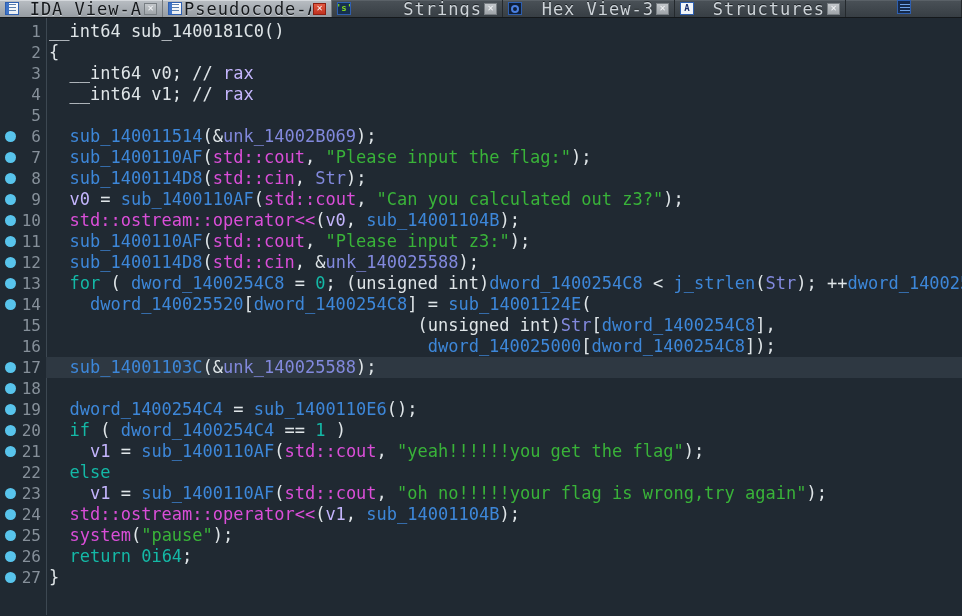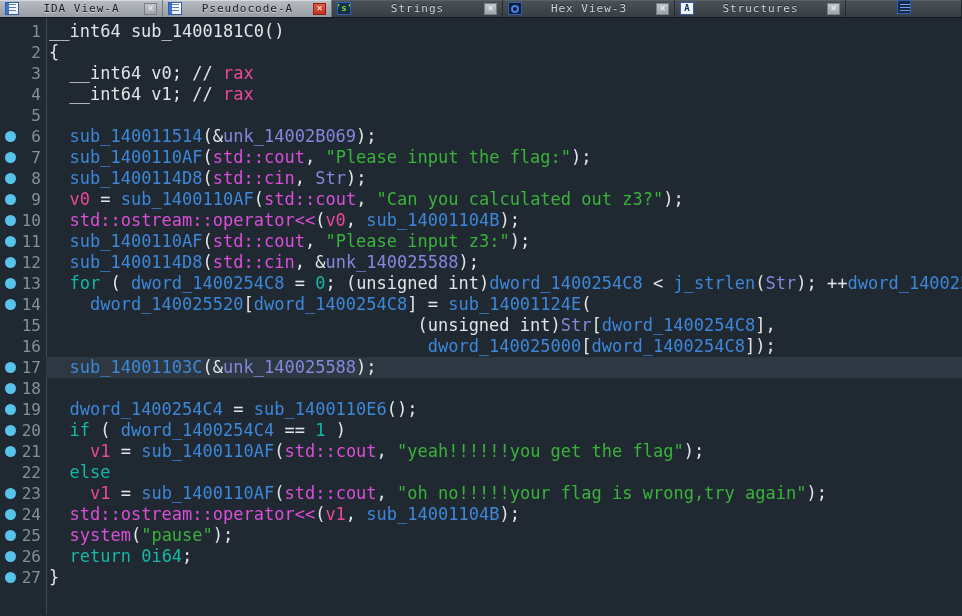--- a/index.html
+++ b/index.html
@@ -8,21 +8,21 @@
 
   
   .tab-bar { display:flex; width:962px; height:18px; background:#3d444a;
              border-bottom:1px solid #14181b; }
   .tab { display:flex; align-items:center; height:100%; padding:0 3px;
          overflow:hidden; position:relative; }
   .tab.light { background:linear-gradient(#b9bec3,#969ca2);
                border-right:1px solid #71777c; box-shadow:inset 0 1px 0 #d5d9dd; }
   .tab.dark  { background:linear-gradient(#4a5157,#373e44);
                border-right:1px solid #24292d; box-shadow:inset 0 1px 0 #5a6167; }
-  .tab-label { flex:1; text-align:center; font-size:11px; letter-spacing:1px;
+  .tab-label { flex:1; text-align:right; font-size:17px; letter-spacing:1px;
                white-space:nowrap; overflow:hidden; }
   .tab.light .tab-label { color:#15181b; text-shadow:0 1px 0 #cfd3d7; }
   .tab.dark  .tab-label { color:#ced4d9; text-shadow:0 -1px 0 #1d2226; }
   .tab-icon { width:14px; height:13px; flex:0 0 14px; margin:0 2px;
               position:relative; border:1px solid #2e5fb0; background:#fff;
               display:flex; align-items:center; justify-content:center;
               font-size:9px; line-height:9px; }
   .icon-doc { background:linear-gradient(#fff,#e8edf2); }
   .icon-doc .doclines { width:8px; height:9px;
       background:repeating-linear-gradient(#5b7fae 0 1px,transparent 1px 3px); }
@@ -55,21 +55,21 @@
   .code-line.hl { background:#2e3842; }
   .code-line.hl .bpcell, .code-line.hl .lnum { background:#202932; }
   .bpcell { width:20px; flex:0 0 20px; display:flex; align-items:center;
             justify-content:center; }
   .bpdot { width:11px; height:11px; border-radius:50%; background:#58c4ec; }
   .lnum { width:26px; flex:0 0 26px; text-align:right; padding-right:5px;
           color:#86909a; font-size:16px; }
   .ltext { padding-left:3px; font-weight:normal; }
   .tk-w { color:#dfe5e8; } .tk-b { color:#3d87d9; } .tk-v { color:#8289dd; }
   .tk-m { color:#da4ed8; } .tk-g { color:#39b339; } .tk-k { color:#14b8a6; }
-  .tk-r { color:#ec4899; }
+  .tk-r { color:#c4b5fd; }
 </style>
 </head>
 <body>
 
 <div class="tab-bar" id="tab-bar">
     <div class="tab light" style="width: 163px;">
       <span class="tab-icon icon-doc">
         <span class="docbar"></span>
         <span class="doclines"></span>
       </span>

